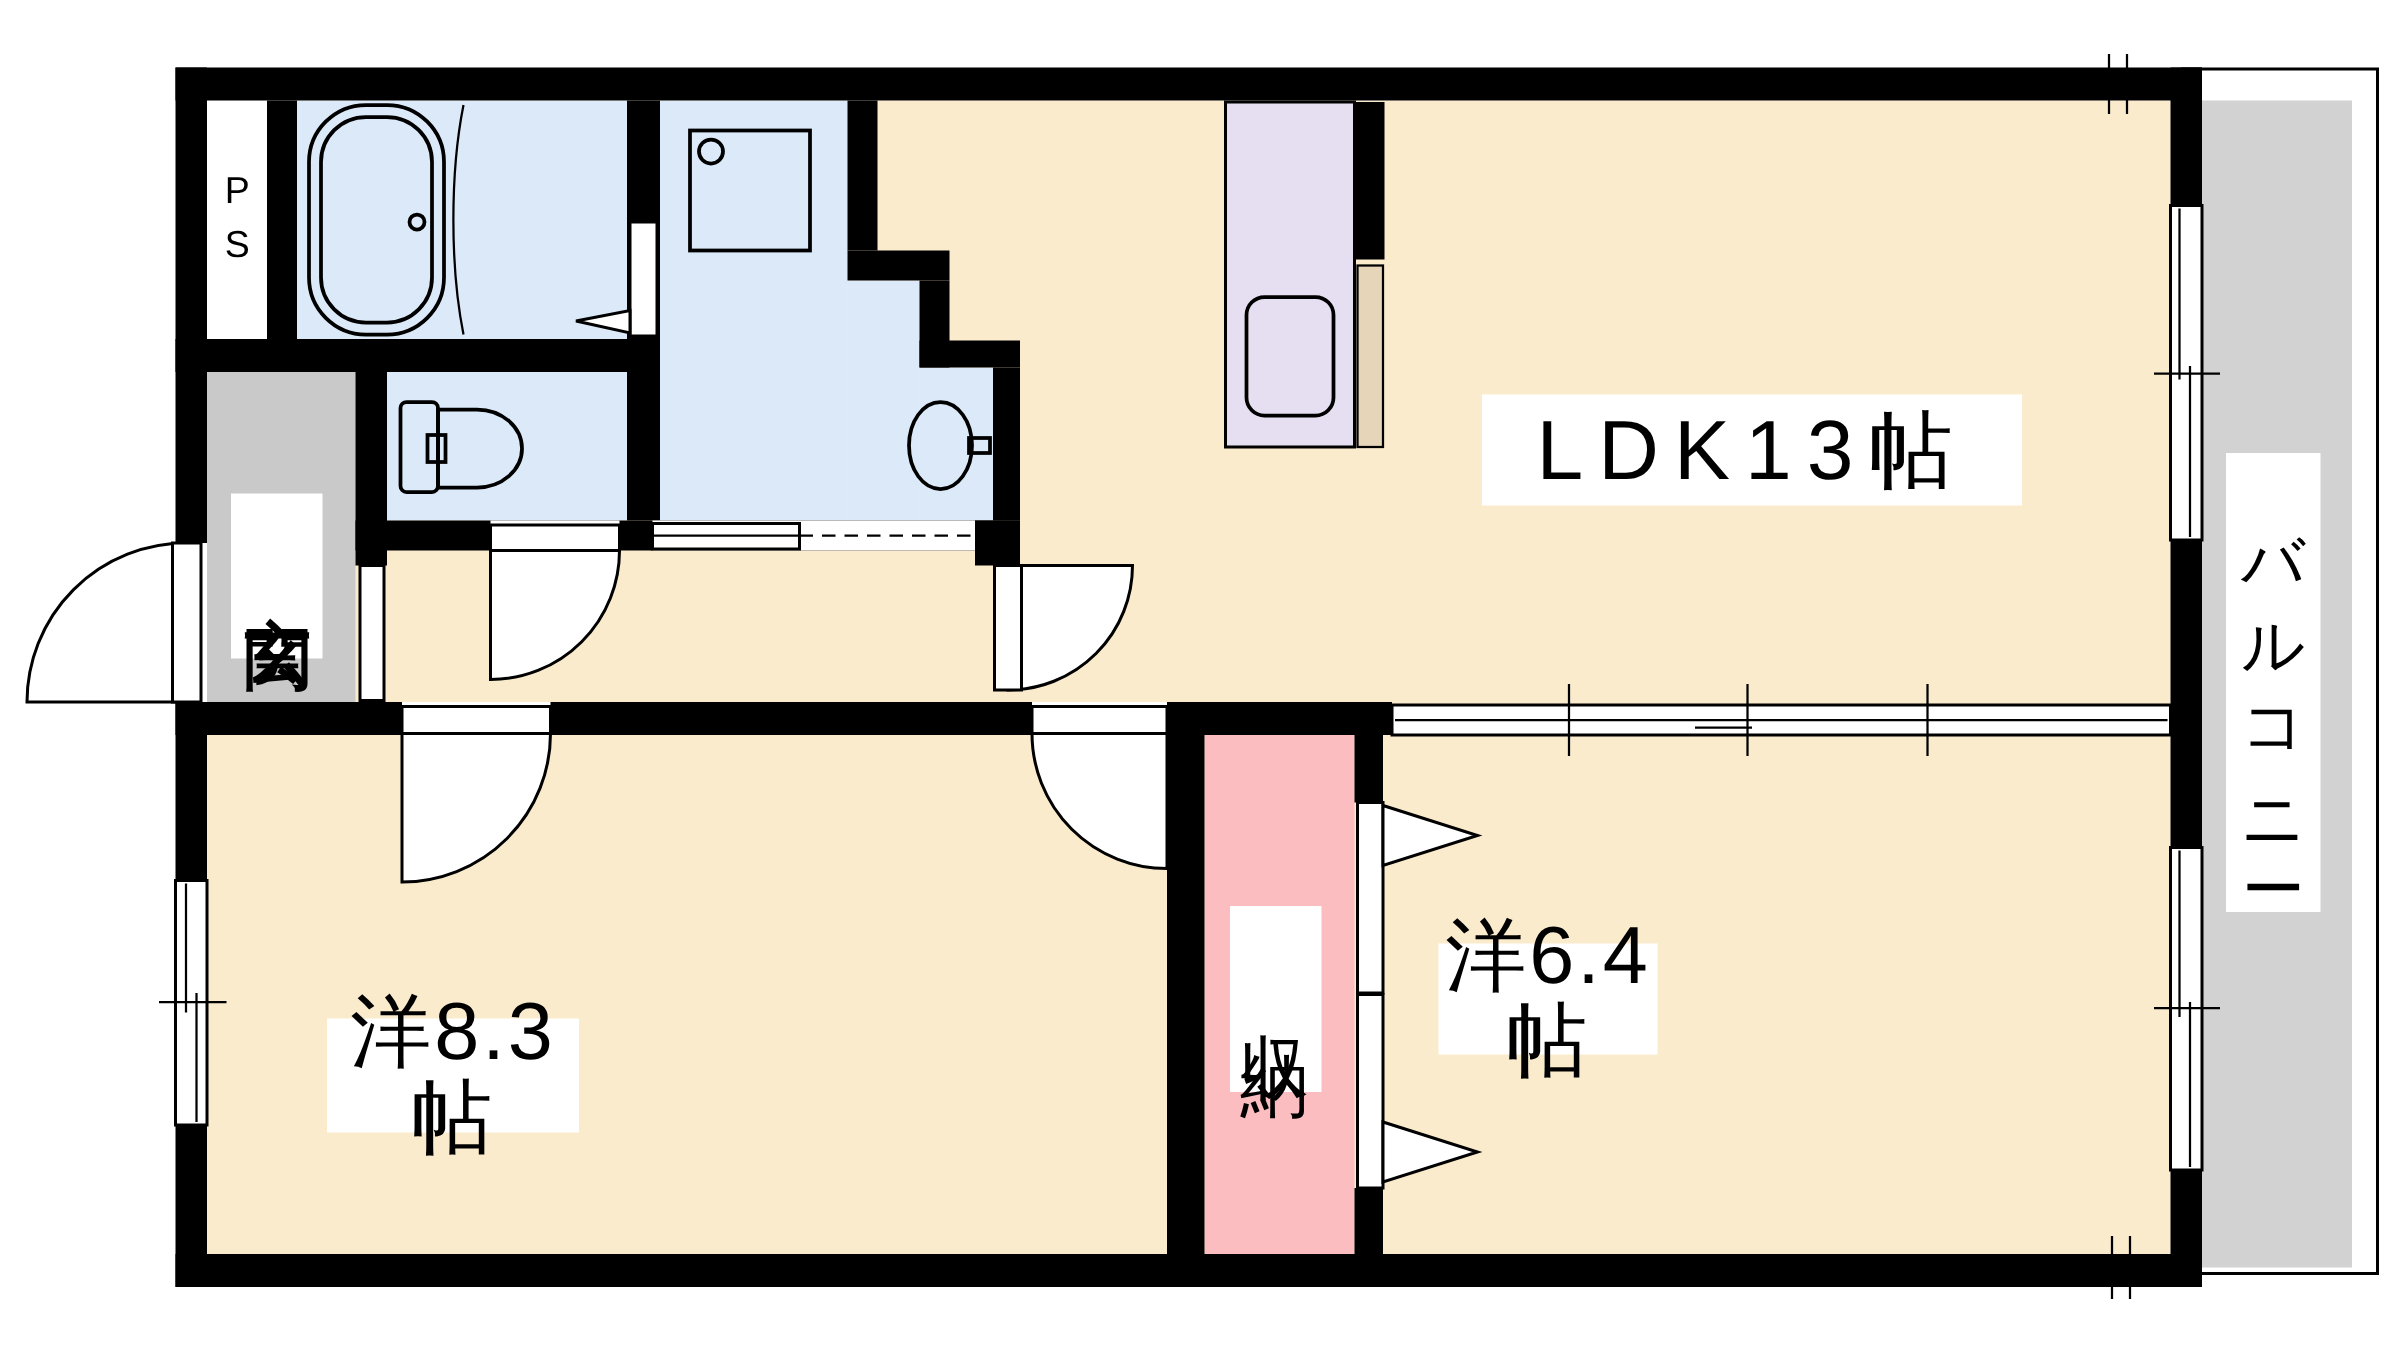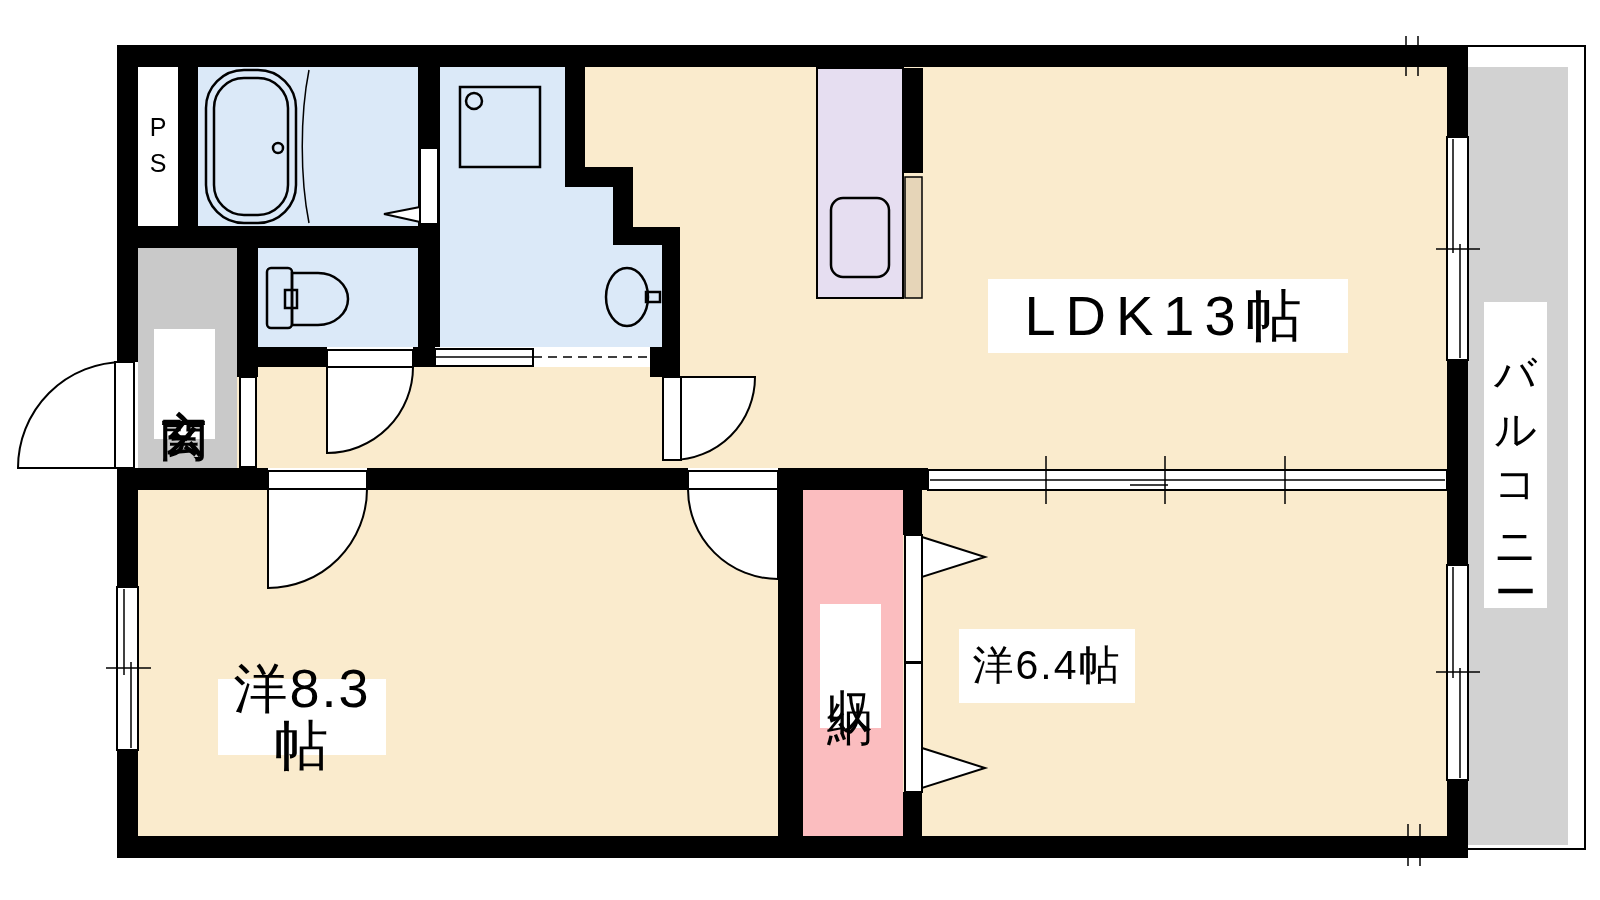--- a/index.html
+++ b/index.html
@@ -8,23 +8,23 @@
   .structure{position:absolute;left:0;top:0;}
   .wall{fill:#000;stroke:none;}
   .opening{fill:#fff;stroke:none;}
   .win{fill:#fff;stroke:#000;stroke-width:2;}
   .door{fill:#fff;stroke:#000;stroke-width:2;}
   .thin{stroke:#000;stroke-width:1.5;fill:none;}
   .fix{fill:none;stroke:#000;stroke-width:2.5;}
   .lbl{position:absolute;background:#fff;color:#000;display:flex;align-items:center;
        justify-content:center;text-align:center;line-height:1.05;}
   .vert{writing-mode:vertical-rl;text-orientation:upright;}
-  .lbl-ldk{left:988px;top:263px;width:360px;height:74px;font-size:56px;letter-spacing:10px;margin-top:16px;}
+  .lbl-ldk{left:988px;top:263px;width:360px;height:74px;font-size:56px;letter-spacing:10px;}
   .lbl-w1{left:218px;top:631px;width:168px;height:76px;font-size:54px;letter-spacing:2px;margin-top:48px;}
-  .lbl-w2{left:959px;top:629px;width:176px;height:74px;font-size:41px;letter-spacing:2px;}
+  .lbl-w2{left:959px;top:629px;width:146px;height:74px;font-size:54px;letter-spacing:2px;}
   .lbl-st{left:820px;top:604px;width:61px;height:124px;font-size:46px;letter-spacing:14px;}
   .lbl-gk{left:154px;top:329px;width:61px;height:110px;font-size:44px;letter-spacing:10px;font-weight:bold;}
   .lbl-bc{left:1484px;top:302px;width:63px;height:306px;font-size:42px;letter-spacing:13px;}
   .lbl-ps{left:138px;top:103px;width:40px;height:92px;font-size:25px;letter-spacing:8px;background:transparent;}
 </style>
 </head>
 <body>
 
 <div class="plan">
 

